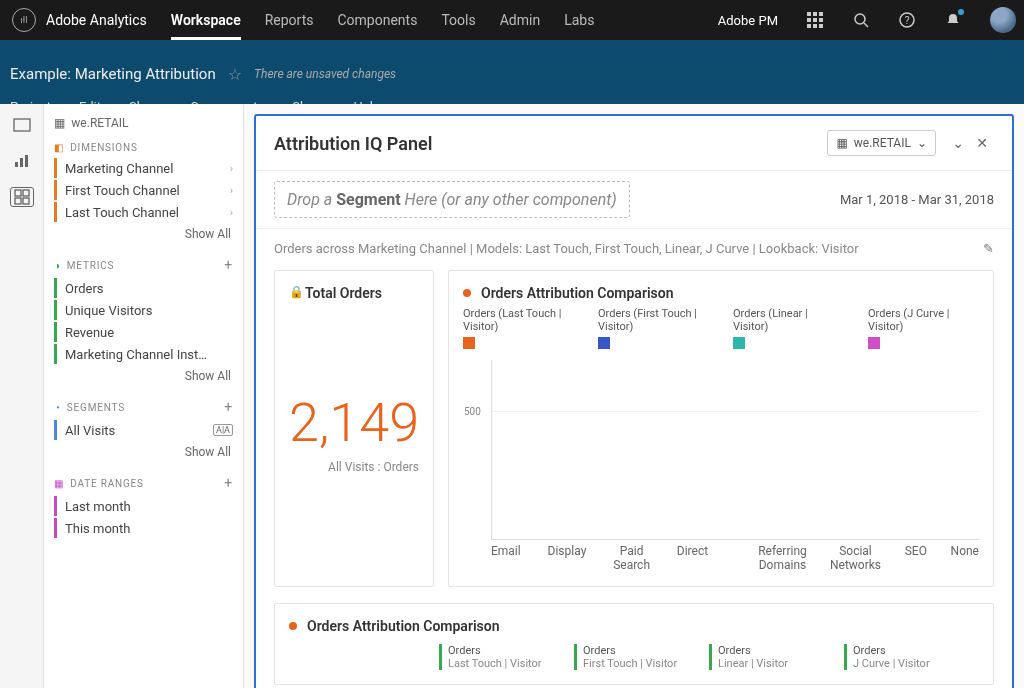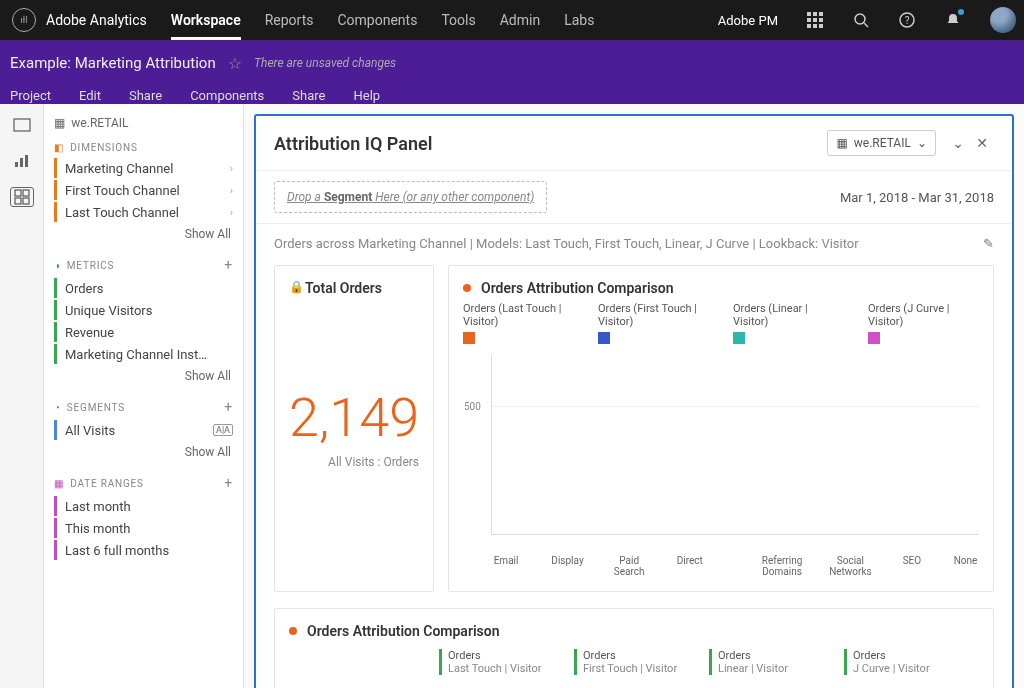--- a/index.html
+++ b/index.html
@@ -13,21 +13,21 @@
   .topbar .nav div { color: #bbb; cursor: pointer; }
   .topbar .nav .active { color: #fff; font-weight: 600; border-bottom: 3px solid #fff; padding-bottom: 9px; margin-bottom: -12px; }
   .topbar .spacer { flex: 1; }
   .topbar .right { display: flex; align-items: center; gap: 28px; font-size: 13px; }
   .topbar .icon-btn { width: 18px; height: 18px; color: #ccc; cursor: pointer; display:flex; align-items:center; justify-content:center; }
   .topbar .avatar { width: 26px; height: 26px; border-radius: 50%; background: radial-gradient(circle at 35% 30%, #8fa7c7 30%, #4a6a8a 70%); }
   .topbar .apps-grid { display: grid; grid-template-columns: repeat(3,4px); grid-template-rows: repeat(3,4px); gap: 2px; }
   .topbar .apps-grid span { background: #ccc; }
 
   
-  .subbar { background: #4c1d95; color: #eee; height: 64px; padding: 5px 10px; }
+  .subbar { background: #0c4a6e; color: #eee; height: 64px; padding: 16px 10px; }
   .subbar .row1 { display: flex; align-items: center; height: 36px; gap: 12px; }
   .subbar .title { font-size: 15px; }
   .subbar .star { color: #999; }
   .subbar .unsaved { font-style: italic; color: #aaa; font-size: 12px; }
   .subbar .row2 { display: flex; gap: 28px; font-size: 13px; color: #ddd; height: 28px; align-items:center;}
   .subbar .row2 div { cursor: pointer; }
 
   
   .main { display: flex; height: calc(688px - 104px); }
 
@@ -58,21 +58,21 @@
   
   .canvas { flex: 1; background: #fafafa; overflow-y: auto; padding: 10px; }
   .panel { background: #fff; border: 2px solid #2d6fd8; border-radius: 3px; }
   .panel-head { display: flex; align-items: center; padding: 14px 18px; }
   .panel-head h2 { font-size: 18px; font-weight: 600; color:#333;}
   .panel-head .sp { flex:1; }
   .rs-select { border: 1px solid #ccc; border-radius: 3px; font-size: 12px; padding: 5px 8px; display:flex; align-items:center; gap:6px; color:#555; margin-right:10px;}
   .panel-head .caret, .panel-head .close { width:24px; text-align:center; color:#666; cursor:pointer; font-size:14px;}
 
   .dropzone-row { display: flex; align-items: center; padding: 10px 18px; border-top: 1px solid #eee; }
-  .dropzone { border: 1px dashed #bbb; border-radius: 3px; padding: 8px 12px; font-size: 12px; color: #888; font-style: italic; text-decoration: underline; }
+  .dropzone { border: 1px dashed #bbb; border-radius: 3px; padding: 8px 12px; font-size: 16px; color: #888; font-style: italic; }
   .dropzone b { color:#666; font-style:normal;}
   .daterange { margin-left: auto; font-size: 13px; color:#555;}
 
   .breadcrumb-row { display:flex; align-items:center; padding: 12px 18px 8px 18px; font-size: 13px; color:#888; border-top:1px solid #eee;}
   .breadcrumb-row .pencil { margin-left:auto; cursor:pointer; color:#777;}
 
   .viz-row { display: flex; gap: 14px; padding: 6px 18px 16px 18px; }
   .viz-card { border: 1px solid #e4e4e4; border-radius: 2px; background:#fff; padding: 14px; }
   .viz-card .vhead { display:flex; align-items:center; gap:10px; margin-bottom:6px;}
   .viz-card .dot { width:8px; height:8px; border-radius:50%; }
@@ -88,21 +88,21 @@
   .legend .lg { flex:1;}
   .legend .swatch { width:12px; height:12px; display:inline-block; margin-top:4px;}
 
   .chart-area { height: 180px; position:relative; border-left:1px solid #ddd; border-bottom:1px solid #ddd; margin-left:28px;}
   .chart-area .ylab { position:absolute; left:-28px; font-size:10px; color:#888; transform:translateY(-50%);}
   .chart-area .grid { position:absolute; left:0; right:0; border-top:1px solid #f0f0f0;}
   .bars { position:absolute; left:0; right:0; bottom:0; top:0; display:flex; align-items:flex-end;}
   .bar-group { flex:1; display:flex; justify-content:center; gap:1px; align-items:flex-end;}
   .bar-group .b { width:9px; }
   .c0 { background:#e8631b;} .c1{background:#3658c7;} .c2{background:#2bb8aa;} .c3{background:#d14fc5;}
-  .xlabels-row { display:flex; margin-left:28px; font-size:10px; color:#666; margin-top:20px;}
+  .xlabels-row { display:flex; margin-left:28px; font-size:12px; color:#666; margin-top:4px;}
   .xlabels-row > div { text-align:center; }
 
   .card-full { margin: 0 18px 16px 18px; border:1px solid #e4e4e4; border-radius:2px; padding:14px;}
   .tbl-head { display:flex; margin-top:10px;}
   .tbl-head .spacer { width:150px;}
   .tbl-head .col { flex:1; border-left:3px solid #37a84d; padding-left:6px; font-size:11px; color:#555;}
   .tbl-head .col .sub { color:#888;}
 
   svg { display:block;}
 </style>
@@ -281,24 +281,20 @@
       </div>
       <div class="comp-list" id="dr-list">
           <div class="comp-item dr">
             <span class="bar"></span>
             <span>Last month</span>
           </div>
           <div class="comp-item dr">
             <span class="bar"></span>
             <span>This month</span>
           </div>
-          <div class="comp-item dr">
-            <span class="bar"></span>
-            <span>Last 6 full months</span>
-          </div>
         </div>
     </div>
   </div>
 
   <div class="canvas">
     <div class="panel">
       <div class="panel-head">
         <h2>Attribution IQ Panel</h2>
         <div class="sp"></div>
         <div class="rs-select">

